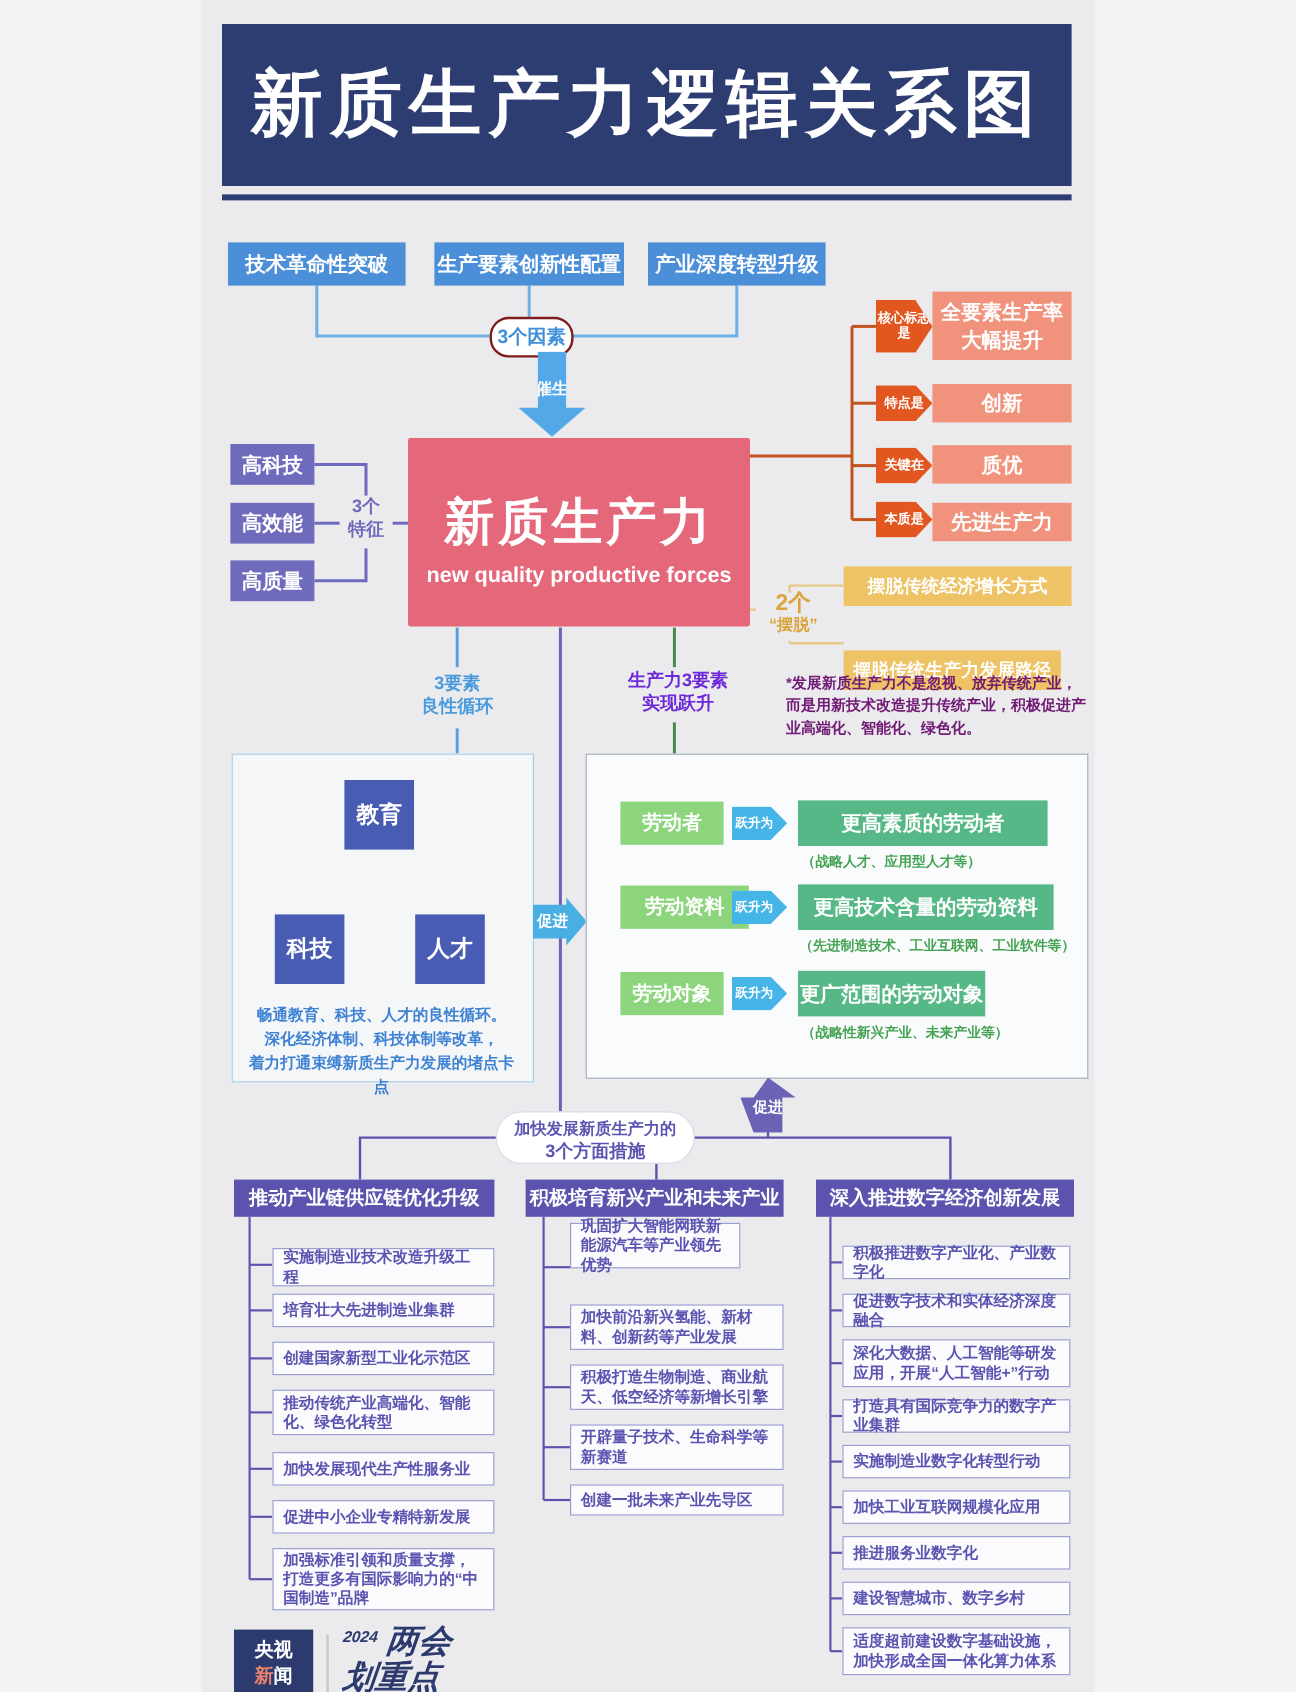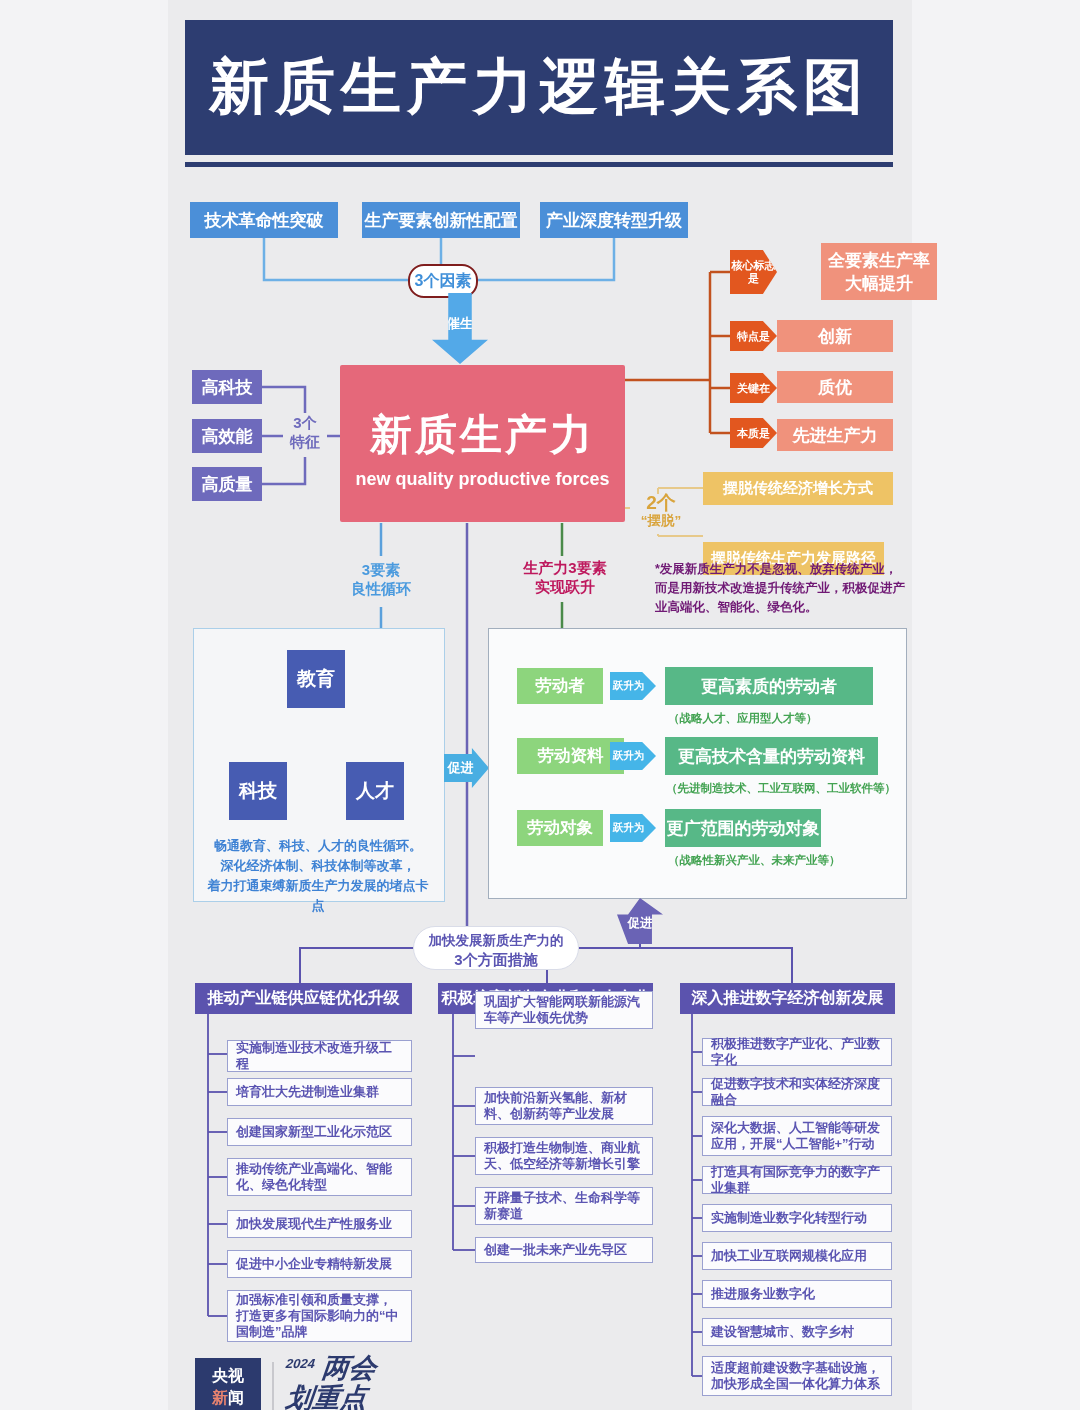--- a/index.html
+++ b/index.html
@@ -15,21 +15,21 @@
   .redbox{background:#e5687a;color:#fff;text-align:center;}
   .purplebox{background:#6e6abc;color:#fff;font-weight:bold;font-size:17px;}
   .traitlabel{background:#ebebed;color:#6e6abc;font-weight:bold;font-size:15px;text-align:center;line-height:19px;}
   .tagarrow{background:#e2571f;color:#fff;font-weight:bold;font-size:11px;line-height:13px;text-align:center;
             clip-path:polygon(0 0,70% 0,100% 50%,70% 100%,0 100%);display:flex;align-items:center;justify-content:center;box-sizing:border-box;}
   .salmon{background:#f0927c;color:#fff;font-weight:bold;font-size:17px;text-align:center;line-height:23px;}
   .gold{background:#eec365;color:#fff;font-weight:bold;font-size:15px;}
   .goldlabel{background:#ebebed;color:#d9a43c;font-weight:bold;text-align:center;line-height:18px;}
   .note{color:#701a75;font-size:12.5px;line-height:19px;font-weight:600;}
   .bluelabel{background:#ebebed;color:#4a9ade;font-weight:bold;font-size:15px;text-align:center;line-height:19px;}
-  .greenlabel{background:#ebebed;color:#be185d;font-weight:bold;font-size:15px;text-align:center;line-height:19px;}
+  .greenlabel{background:#ebebed;color:#6d28d9;font-weight:bold;font-size:15px;text-align:center;line-height:19px;}
   .container1{background:#f5f6f8;border:1.5px solid #abcfe9;}
   .container2{background:#fafbfc;border:1.5px solid #a2aebd;}
   .cyclenode{background:#475cb2;color:#fff;font-weight:bold;font-size:19px;}
   .cyclecap{color:#3e82d4;font-size:13px;font-weight:600;text-align:center;line-height:20px;}
   .parrow-r{background:#49aee2;color:#fff;font-weight:bold;font-size:13px;
             clip-path:polygon(0 15%,62% 15%,62% 0,100% 50%,62% 100%,62% 85%,0 85%);
             display:flex;align-items:center;justify-content:center;padding-right:12px;box-sizing:border-box;}
   .greenl{background:#8dd57d;color:#fff;font-weight:bold;font-size:16.5px;}
   .leaparrow{background:#45b5e8;color:#fff;font-weight:bold;font-size:10.5px;
              clip-path:polygon(0 0,70% 0,100% 50%,70% 100%,0 100%);
@@ -179,21 +179,21 @@
       <span>高质量</span>
     </div>
   <div class="abs traitlabel" style="left:283px;top:413px;width:44px;height:44px;">
     <div>3个</div>
     <div>特征</div>
   </div>
 
   <div class="abs tagarrow" style="left:730px;top:250px;width:47px;height:44px;">
       <span>核心标志是</span>
     </div>
-  <div class="abs salmon flexc" style="left:777px;top:243px;width:116px;height:57px;margin-left:44px;">
+  <div class="abs salmon flexc" style="left:777px;top:243px;width:116px;height:57px;">
       <span style="width:105px;">全要素生产率大幅提升</span>
     </div>
   <div class="abs tagarrow" style="left:730px;top:321px;width:47px;height:30px;">
       <span>特点是</span>
     </div>
   <div class="abs salmon flexc" style="left:777px;top:320px;width:116px;height:32px;">
       <span>创新</span>
     </div>
   <div class="abs tagarrow" style="left:730px;top:373px;width:47px;height:30px;">
       <span>关键在</span>
@@ -313,21 +313,21 @@
   <div class="abs item" style="left:227px;top:1250px;width:185px;height:28px;">
       <span>促进中小企业专精特新发展</span>
     </div>
   <div class="abs item" style="left:227px;top:1290px;width:185px;height:52px;">
       <span>加强标准引领和质量支撑，打造更多有国际影响力的“中国制造”品牌</span>
     </div>
 
   <div class="abs colhead flexc" style="left:438px;top:983px;width:215px;height:31px;">
       <span>积极培育新兴产业和未来产业</span>
     </div>
-  <div class="abs item" style="left:475px;top:991px;width:178px;height:38px;">
+  <div class="abs item" style="left:475px;top:1019px;width:142px;height:38px;">
       <span>巩固扩大智能网联新能源汽车等产业领先优势</span>
     </div>
   <div class="abs item" style="left:475px;top:1087px;width:178px;height:38px;">
       <span>加快前沿新兴氢能、新材料、创新药等产业发展</span>
     </div>
   <div class="abs item" style="left:475px;top:1137px;width:178px;height:38px;">
       <span>积极打造生物制造、商业航天、低空经济等新增长引擎</span>
     </div>
   <div class="abs item" style="left:475px;top:1187px;width:178px;height:38px;">
       <span>开辟量子技术、生命科学等新赛道</span>

